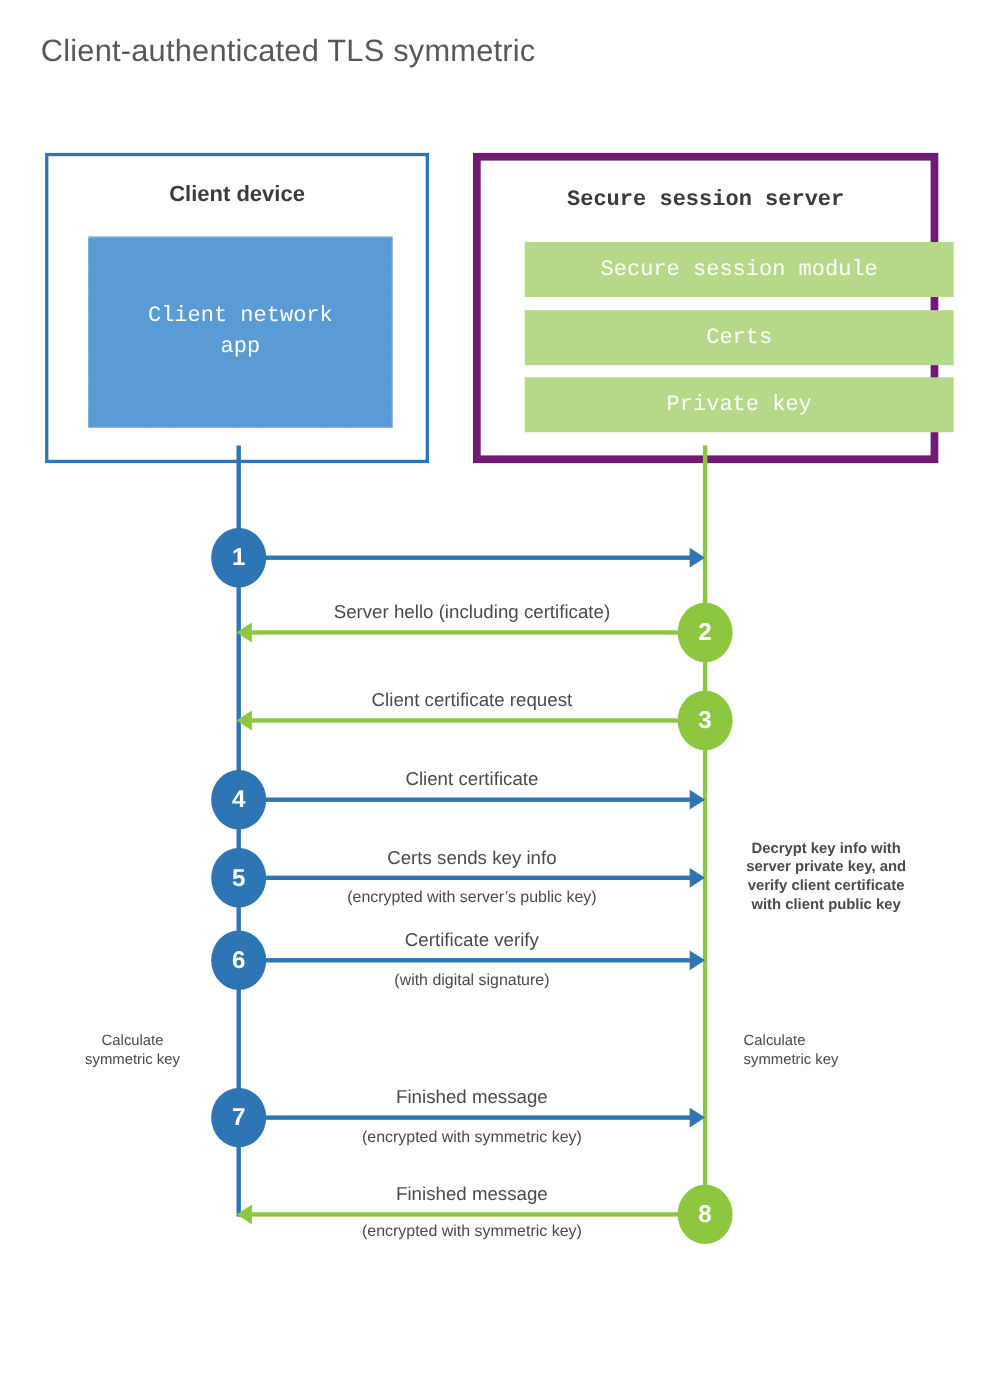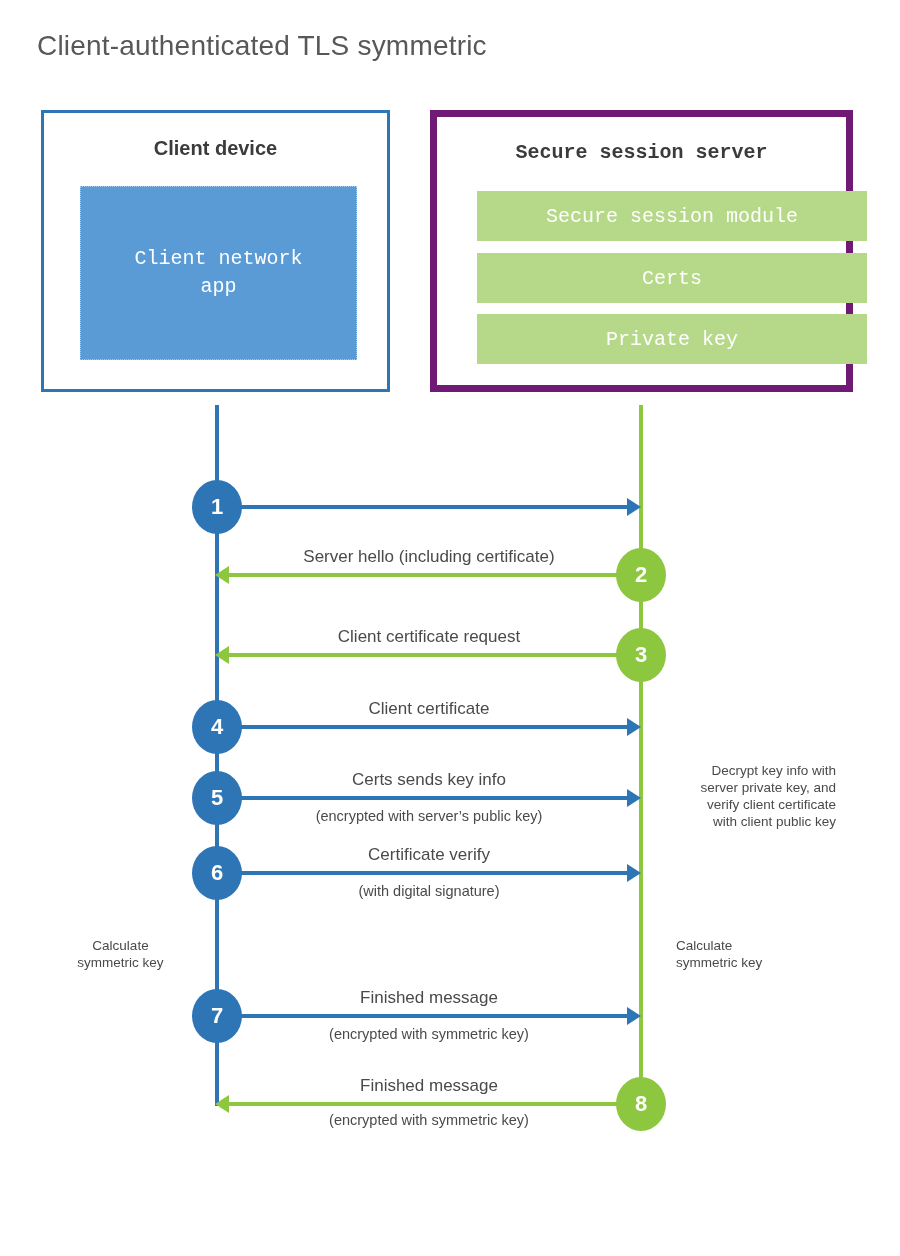--- a/index.html
+++ b/index.html
@@ -5,21 +5,21 @@
   html,body{margin:0;padding:0;background:#ffffff;}
   #canvas{
     position:relative;width:900px;height:1256px;background:#ffffff;overflow:hidden;
     font-family:"Liberation Sans","DejaVu Sans",sans-serif;
   }
   .title{
     position:absolute;left:37px;top:30px;font-size:28px;font-weight:300;
     color:#58585a;letter-spacing:.2px;
   }
   
-  .actor-box{position:absolute;top:110px;height:282px;background:#fff;box-sizing:border-box;}
+  .actor-box{position:absolute;top:139px;height:282px;background:#fff;box-sizing:border-box;}
   .client-box{left:41px;width:349px;border:3px solid #2e75b6;}
   .server-box{left:430px;width:423px;border:7px solid #701a75;font-family:Liberation Mono, monospace;}
   .actor-title{margin-top:24px;text-align:center;font-size:20px;font-weight:700;color:#3b3b3b;}
   .app-box{
     position:absolute;left:36px;top:73px;width:277px;height:174px;
     background:#5b9bd5;border:1px dotted #a8c9e8;box-sizing:border-box;
     display:flex;align-items:center;justify-content:center;
     color:#ffffff;font-size:20px;text-align:center;white-space:pre-line;line-height:1.4;font-family:Liberation Mono, monospace;
   }
   .server-bar{
@@ -49,21 +49,21 @@
   .msg-label{
     position:absolute;left:217px;width:424px;text-align:center;
     font-size:17px;color:#4a4a4a;z-index:2;
   }
   .msg-sublabel{
     position:absolute;left:217px;width:424px;text-align:center;
     font-size:14.5px;color:#4a4a4a;z-index:2;
   }
   
   .note{position:absolute;font-size:13.5px;line-height:17px;color:#4a4a4a;white-space:pre-line;}
-  .note-decrypt{left:666px;top:762px;width:170px;text-align:right;}
+  .note-decrypt{left:666px;top:762px;width:170px;text-align:center;font-weight:bold;}
   .note-calc-left{left:58px;top:937px;width:125px;text-align:center;}
   .note-calc-right{left:676px;top:937px;width:125px;text-align:left;}
 </style>
 </head>
 <body>
 
 <div id="canvas">
 
   <div class="title">Client-authenticated TLS symmetric</div>
 

